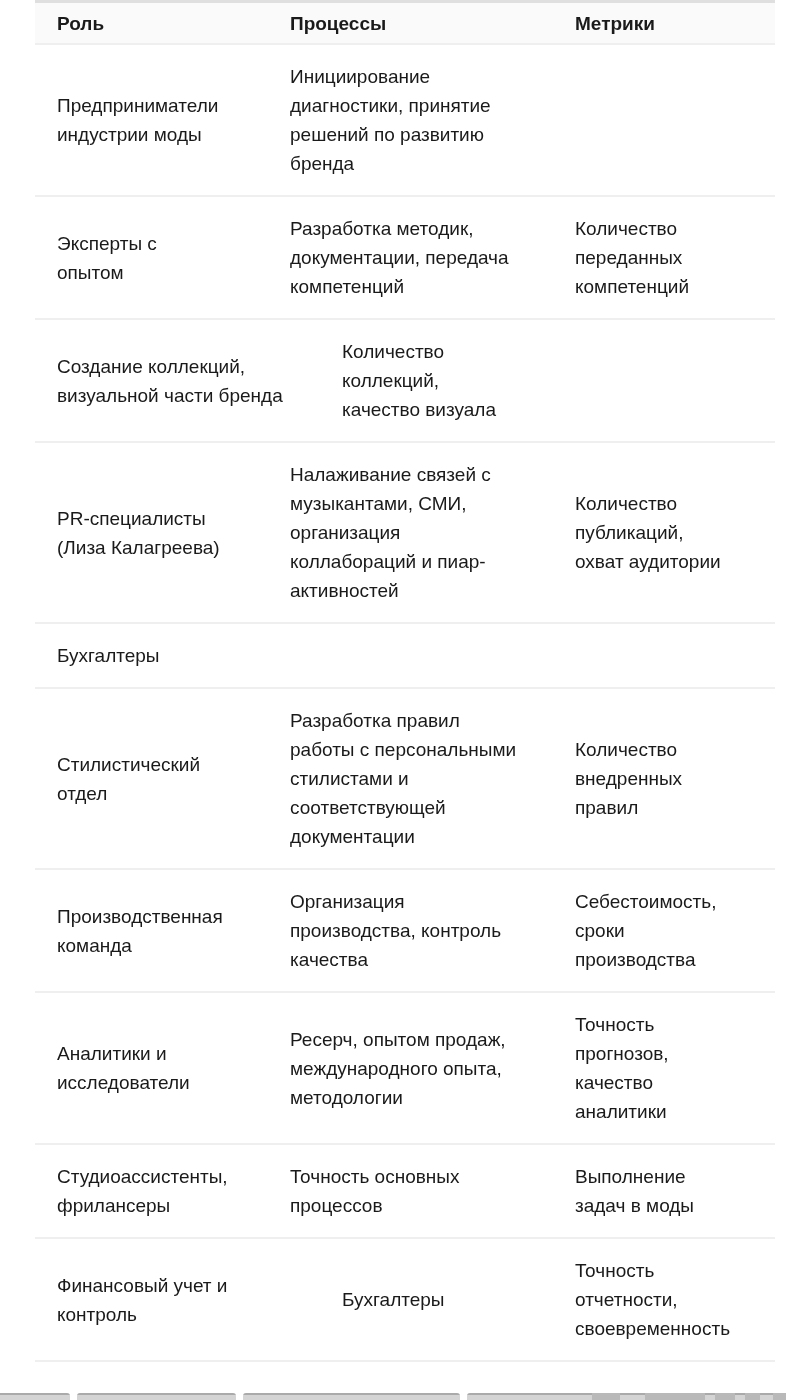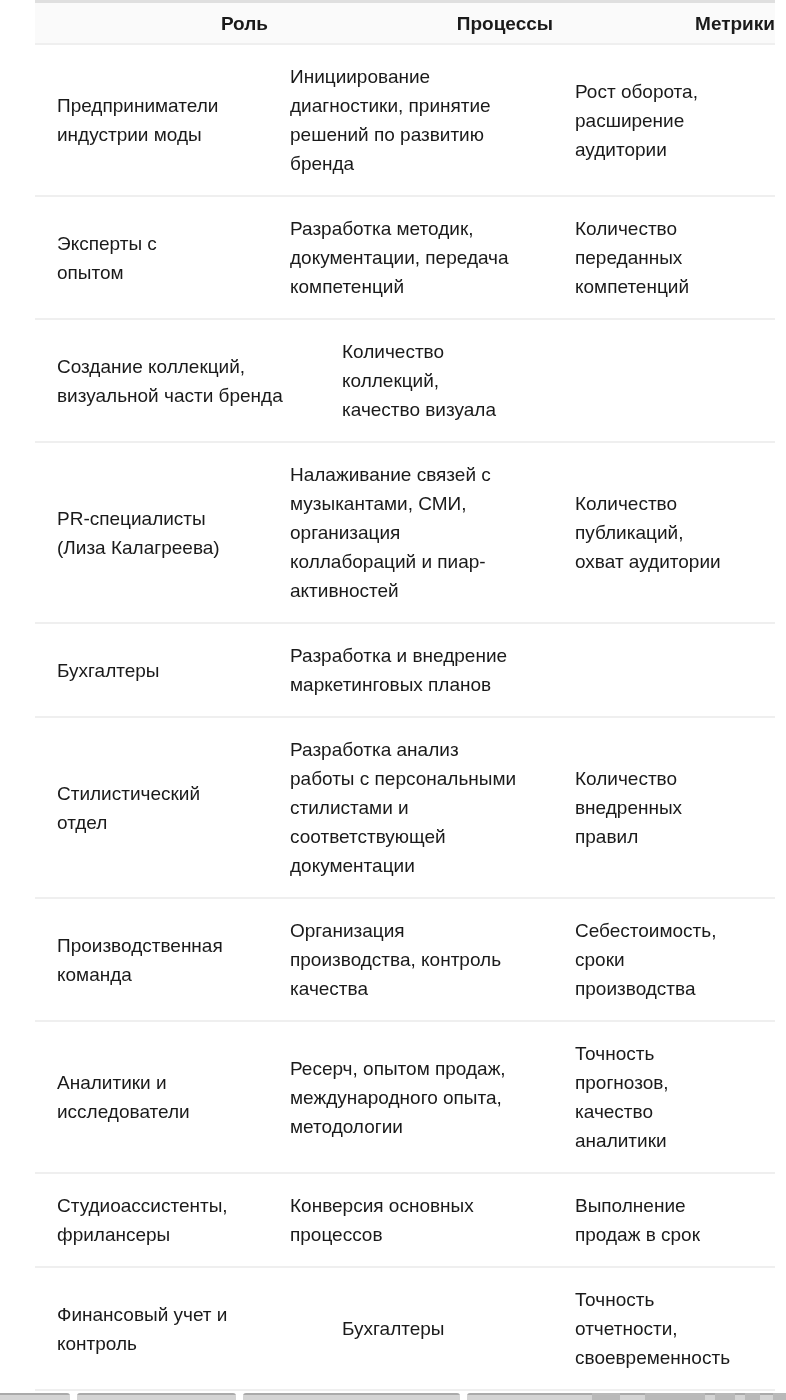--- a/index.html
+++ b/index.html
@@ -28,21 +28,20 @@
     align-items: center;
     background: #fafafa;
     border-bottom: 2px solid #efefef;
   }
   .hdr-cell {
     font-size: 19px;
     font-weight: 700;
     line-height: 29px;
     padding-left: 22px;
     box-sizing: border-box;
-    text-align: right;
   }
   .row {
     display: flex;
     align-items: center;
     padding: 17px 0;
     border-bottom: 2px solid #efefef;
   }
   .cell {
     font-size: 19px;
     line-height: 29px;
@@ -94,23 +93,20 @@
     <div class="hdr-cell c3">Метрики</div>
   </div>
   <div id="rows-container">
   <div class="row">
     <div class="cell c1">Предприниматели
 индустрии моды</div>
     <div class="cell c2">Инициирование
 диагностики, принятие
 решений по развитию
 бренда</div>
-    <div class="cell c3">Рост оборота,
-расширение
-аудитории</div>
   </div>
 
   <div class="row">
     <div class="cell c1">Эксперты с
 опытом</div>
     <div class="cell c2">Разработка методик,
 документации, передача
 компетенций</div>
     <div class="cell c3">Количество
 переданных
@@ -133,28 +129,26 @@
 организация
 коллабораций и пиар-
 активностей</div>
     <div class="cell c3">Количество
 публикаций,
 охват аудитории</div>
   </div>
 
   <div class="row">
     <div class="cell c1">Бухгалтеры</div>
-    <div class="cell c2">Разработка и внедрение
-маркетинговых планов</div>
   </div>
 
   <div class="row">
     <div class="cell c1">Стилистический
 отдел</div>
-    <div class="cell c2">Разработка анализ
+    <div class="cell c2">Разработка правил
 работы с персональными
 стилистами и
 соответствующей
 документации</div>
     <div class="cell c3">Количество
 внедренных
 правил</div>
   </div>
 
   <div class="row">
@@ -176,24 +170,24 @@
 методологии</div>
     <div class="cell c3">Точность
 прогнозов,
 качество
 аналитики</div>
   </div>
 
   <div class="row">
     <div class="cell c1">Студиоассистенты,
 фрилансеры</div>
-    <div class="cell c2">Конверсия основных
+    <div class="cell c2">Точность основных
 процессов</div>
     <div class="cell c3">Выполнение
-продаж в срок</div>
+задач в моды</div>
   </div>
 
   <div class="row">
     <div class="cell c2">Финансовый учет и
 контроль</div>
     <div class="cell c1">Бухгалтеры</div>
     <div class="cell c3">Точность
 отчетности,
 своевременность</div>
   </div>

